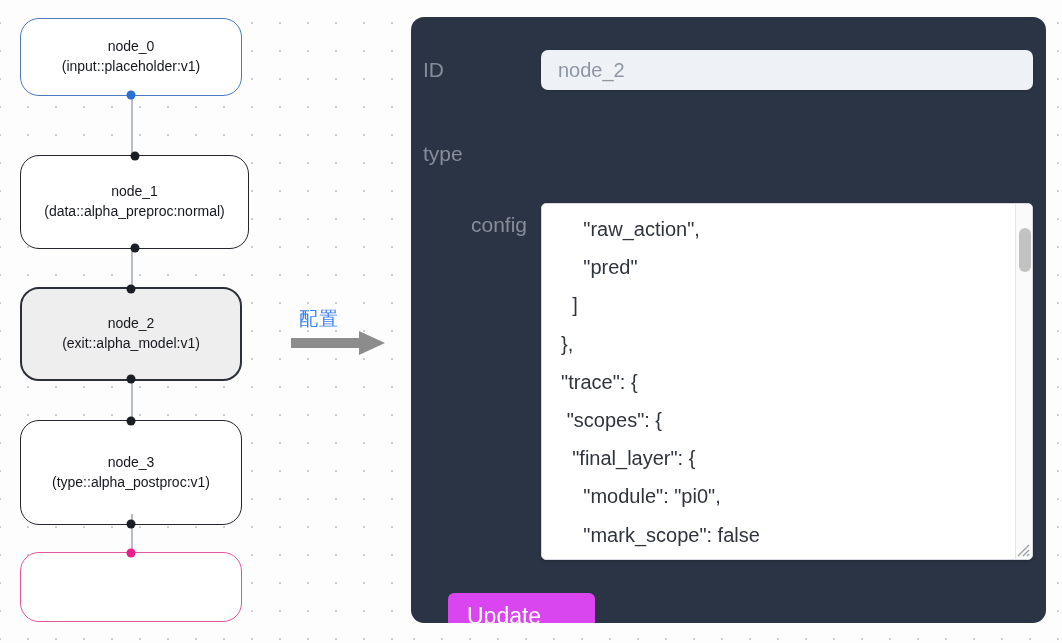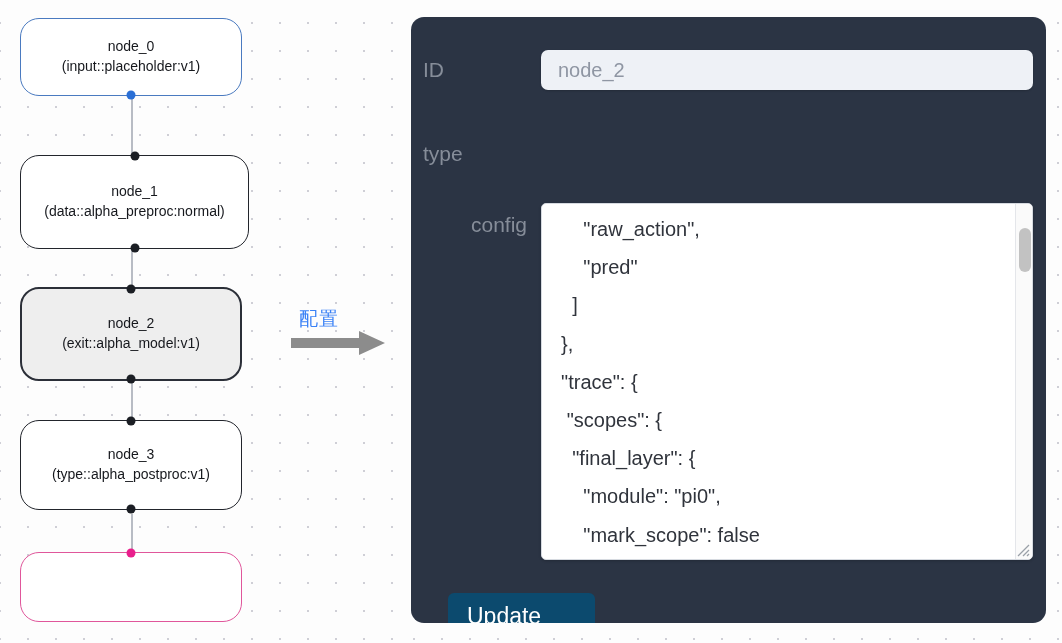--- a/index.html
+++ b/index.html
@@ -231,21 +231,21 @@
     width: 16px;
     height: 16px;
   }
 
   #update-button {
     position: absolute;
     left: 37px;
     top: 576px;
     width: 147px;
     height: 46px;
-    background: #0c4a6e;
+    background: #d946ef;
     border: none;
     border-radius: 6px 6px 0 0;
     color: #ffffff;
     font-size: 23px;
     font-family: "Liberation Sans", sans-serif;
     text-align: left;
     padding: 0 0 0 19px;
     line-height: 40px;
     cursor: pointer;
   }
@@ -272,21 +272,21 @@
       <span class="handle h-top"></span>
       <span class="handle h-bottom"></span>
     </div>
 
     <div class="node is-selected" style="left:20px; top:287px; width:222px; height:94px;">
       <div><span>node_2</span><br><span>(exit::alpha_model:v1)</span></div>
       <span class="handle h-top"></span>
       <span class="handle h-bottom"></span>
     </div>
 
-    <div class="node" style="left:20px; top:420px; width:222px; height:90px;">
+    <div class="node" style="left:20px; top:420px; width:222px; height:105px;">
       <div><span>node_3</span><br><span>(type::alpha_postproc:v1)</span></div>
       <span class="handle h-top"></span>
       <span class="handle h-bottom"></span>
     </div>
 
     <div class="node is-output" style="left:20px; top:552px; width:222px; height:70px;">
       <span class="handle h-top pink"></span>
     </div>
   </div>
 

